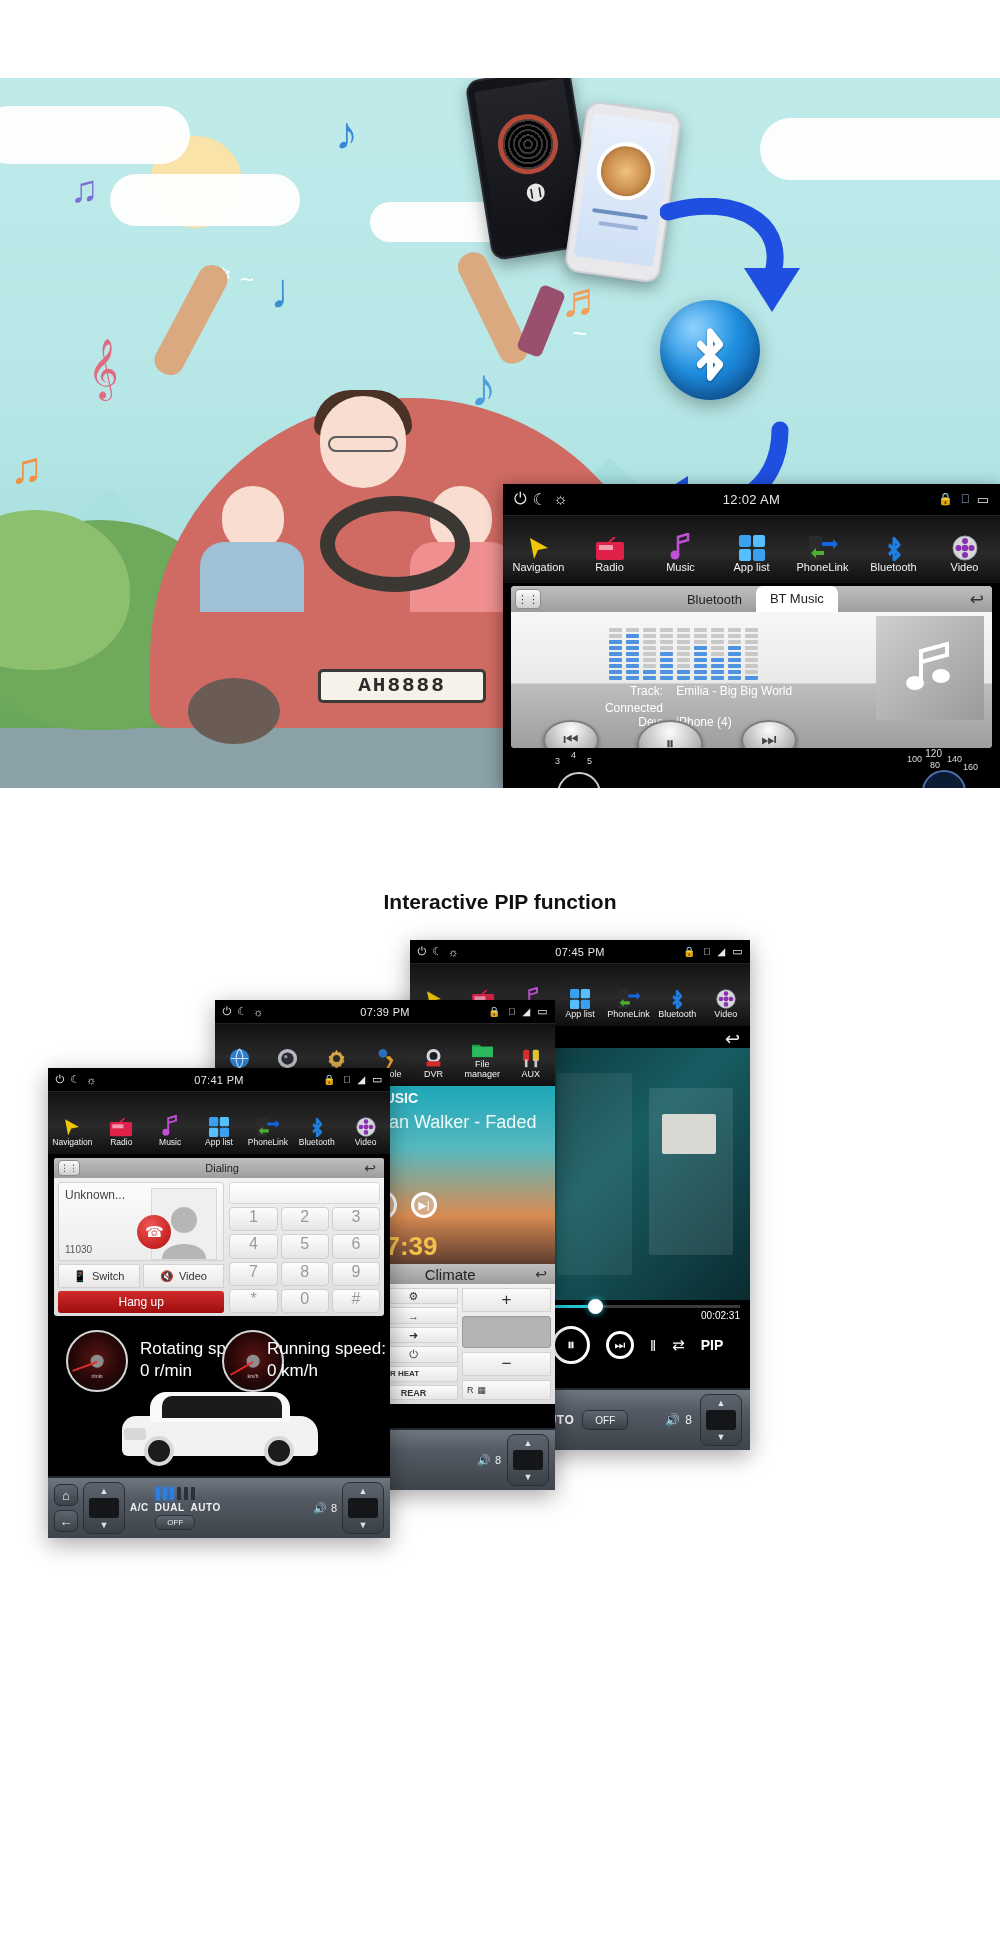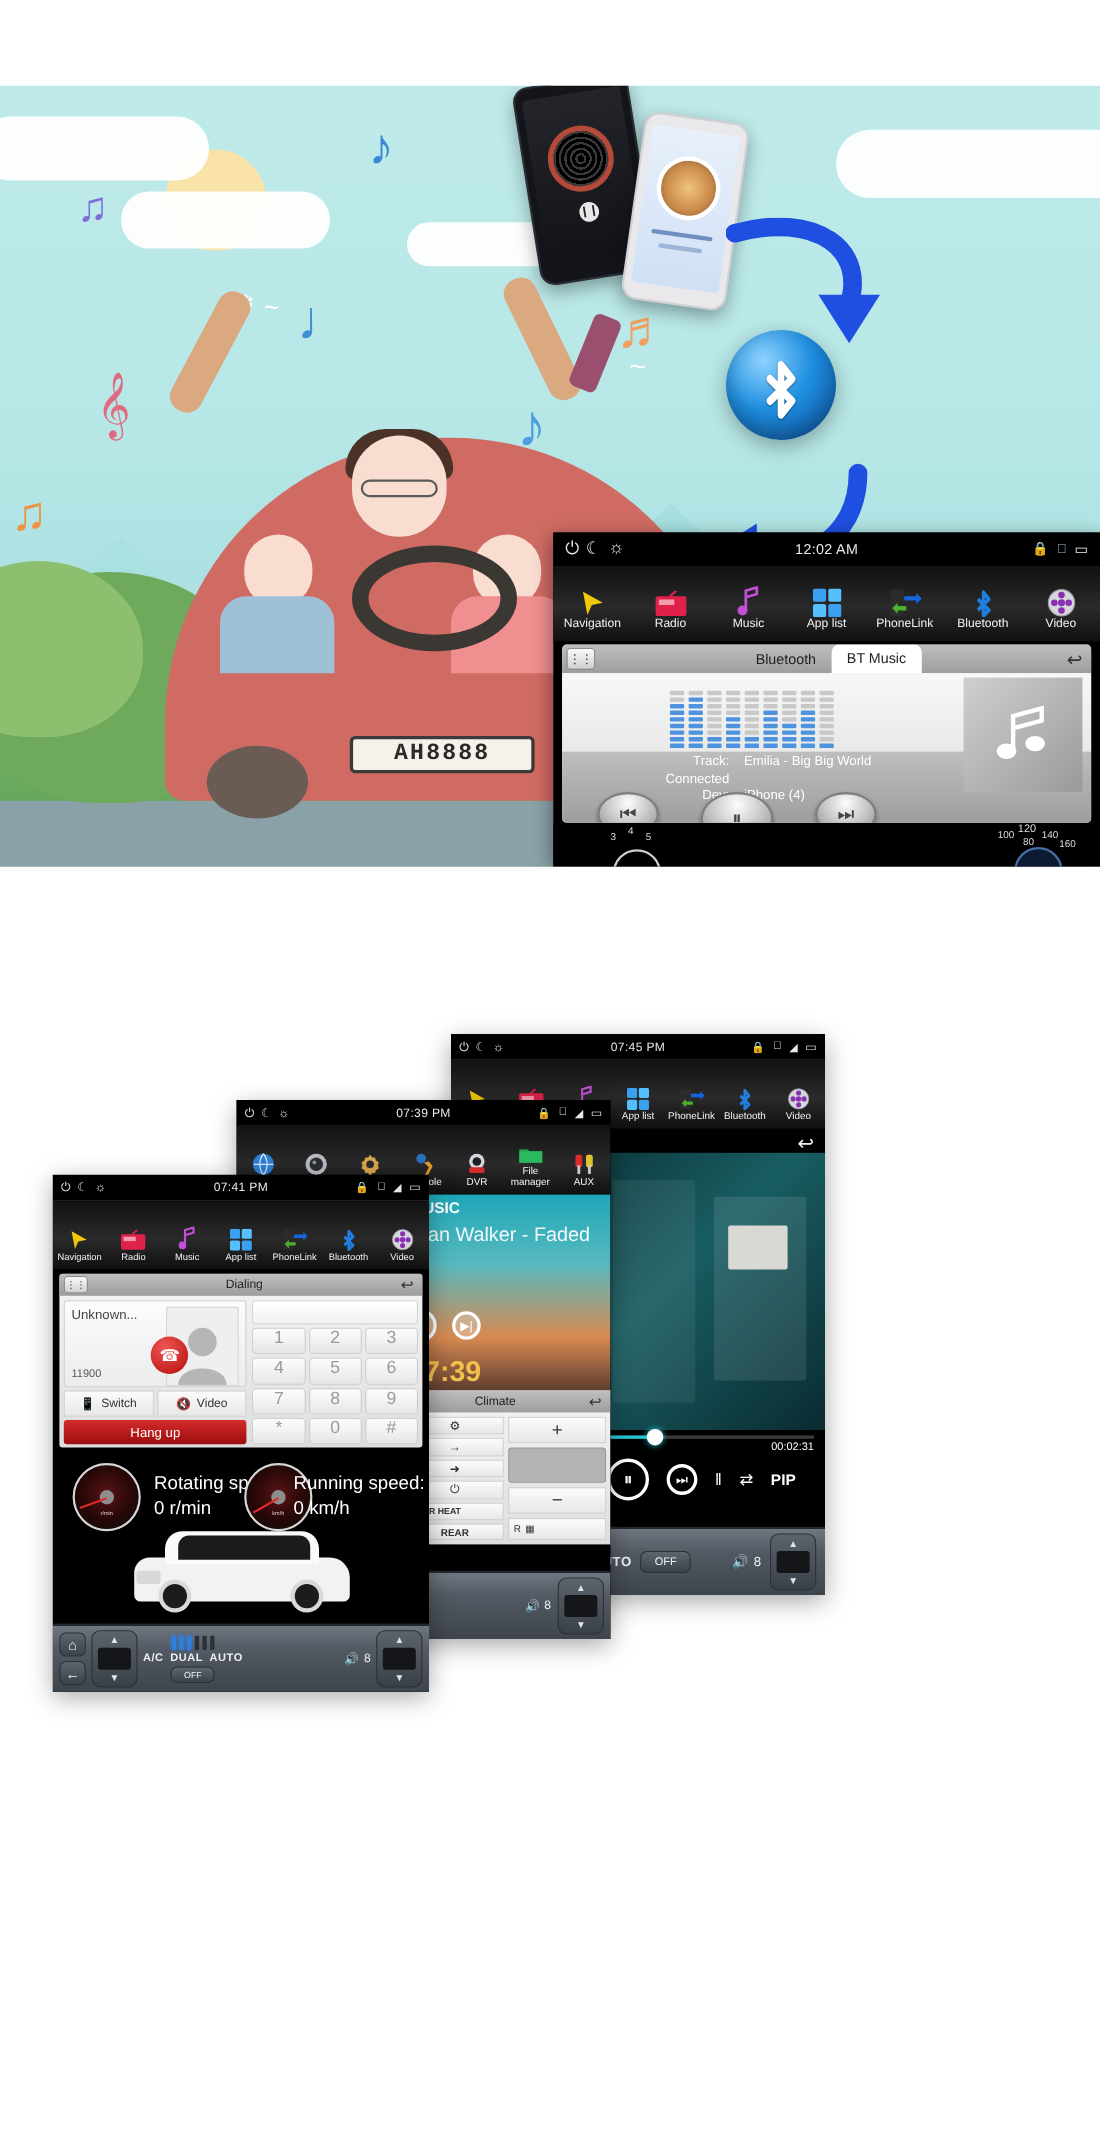--- a/index.html
+++ b/index.html
@@ -484,20 +484,21 @@
         <div style="position:absolute;right:78px;top:4px;">100</div>
         <div style="position:absolute;right:58px;top:-2px;font-size:10px;text-align:right;">120</div>
         <div style="position:absolute;right:38px;top:4px;">140</div>
         <div style="position:absolute;right:22px;top:12px;">160</div>
         <div style="position:absolute;right:34px;top:20px;width:44px;height:44px;border:2px solid #4a6ea8;border-radius:50%;background:#0c1a33;"></div>
       </div>
     </div>
   </div>
 
   <div class="white-gap"></div>
+  <div class="sec2-sub">Interactive PIP function</div>
 
   <div class="hu shot" style="left:410px;top:940px;width:340px;height:510px;">
     <div class="statusbar" style="height:24px;">
       <div class="sb-left">
         <span style="font-size:11px;">⏻</span>
         <span style="font-size:11px;">☾</span>
         <span style="font-size:11px;">☼</span>
       </div>
       <div class="sb-time" style="font-size:11px;">07:45 PM</div>
       <div class="sb-right">
@@ -719,21 +720,21 @@
       <div style="position:absolute;left:2px;bottom:46px;display:flex;gap:14px;align-items:center;">
         <div class="circ" style="width:30px;height:30px;font-size:13px;background:rgba(255,255,255,.25);">❙❙</div>
         <div class="circ" style="width:26px;height:26px;font-size:11px;background:rgba(255,255,255,.25);">▶|</div>
       </div>
       <div style="position:absolute;left:6px;bottom:4px;color:#f2c14b;font-size:26px;font-weight:bold;">07:39</div>
     </div>
 
     <div class="pane" style="left:150px;top:264px;right:0;height:140px;">
       <div class="pane-tabs" style="height:20px;">
         <div style="flex:1;"></div>
-        <div class="ptab" style="font-size:11px;">Climate</div>
+        <div class="ptab" style="font-size:15px;">Climate</div>
         <div style="flex:1;"></div>
         <div class="back-ic" style="font-size:14px;">↩</div>
       </div>
       <div style="position:absolute;left:4px;top:24px;right:4px;bottom:4px;display:flex;gap:4px;">
         <div style="flex:1;display:flex;flex-direction:column;gap:3px;">
           <div class="softrow" style="height:22px;justify-content:center;">⚙</div>
           <div class="softrow" style="height:22px;justify-content:center;">→</div>
           <div class="softrow" style="height:22px;justify-content:center;">➜</div>
           <div class="softrow" style="height:22px;justify-content:center;">⏻</div>
           <div class="softrow" style="height:22px;padding-left:3px;font-size:8px;font-weight:bold;">
@@ -871,21 +872,21 @@
         <div class="ptab" style="font-size:11px;">Dialing</div>
         <div style="flex:1;"></div>
         <div class="back-ic" style="font-size:14px;">↩</div>
       </div>
 
       <div style="position:absolute;left:4px;top:24px;right:4px;bottom:3px;display:flex;gap:5px;">
 
         <div style="flex:1.05;display:flex;flex-direction:column;gap:3px;">
           <div style="flex:1;background:linear-gradient(#fcfcfc,#ececec);border:1px solid #d2d2d2;border-radius:3px;position:relative;">
             <div style="position:absolute;left:6px;top:5px;font-size:12px;color:#444;">Unknown...</div>
-            <div style="position:absolute;left:6px;bottom:5px;font-size:10px;color:#555;">11900</div>
+            <div style="position:absolute;left:6px;bottom:5px;font-size:10px;color:#555;">11030</div>
             <div style="position:absolute;right:6px;top:5px;width:66px;height:72px;background:#efefef;border:1px solid #d8d8d8;display:flex;align-items:flex-end;justify-content:center;">
               <svg width="50" height="56" viewBox="0 0 50 56">
                   <circle cx="25" cy="17" r="13" fill="#b6b6b6"></circle>
                   <path d="M3 56 C3 36 47 36 47 56 Z" fill="#b6b6b6"></path>
                 </svg>
             </div>
             <div style="position:absolute;right:52px;top:32px;width:34px;height:34px;border-radius:50%;
                         background:radial-gradient(circle at 38% 30%,#ef5555,#b60d0d);
                         display:flex;align-items:center;justify-content:center;color:#fff;font-size:15px;">☎</div>
           </div>

